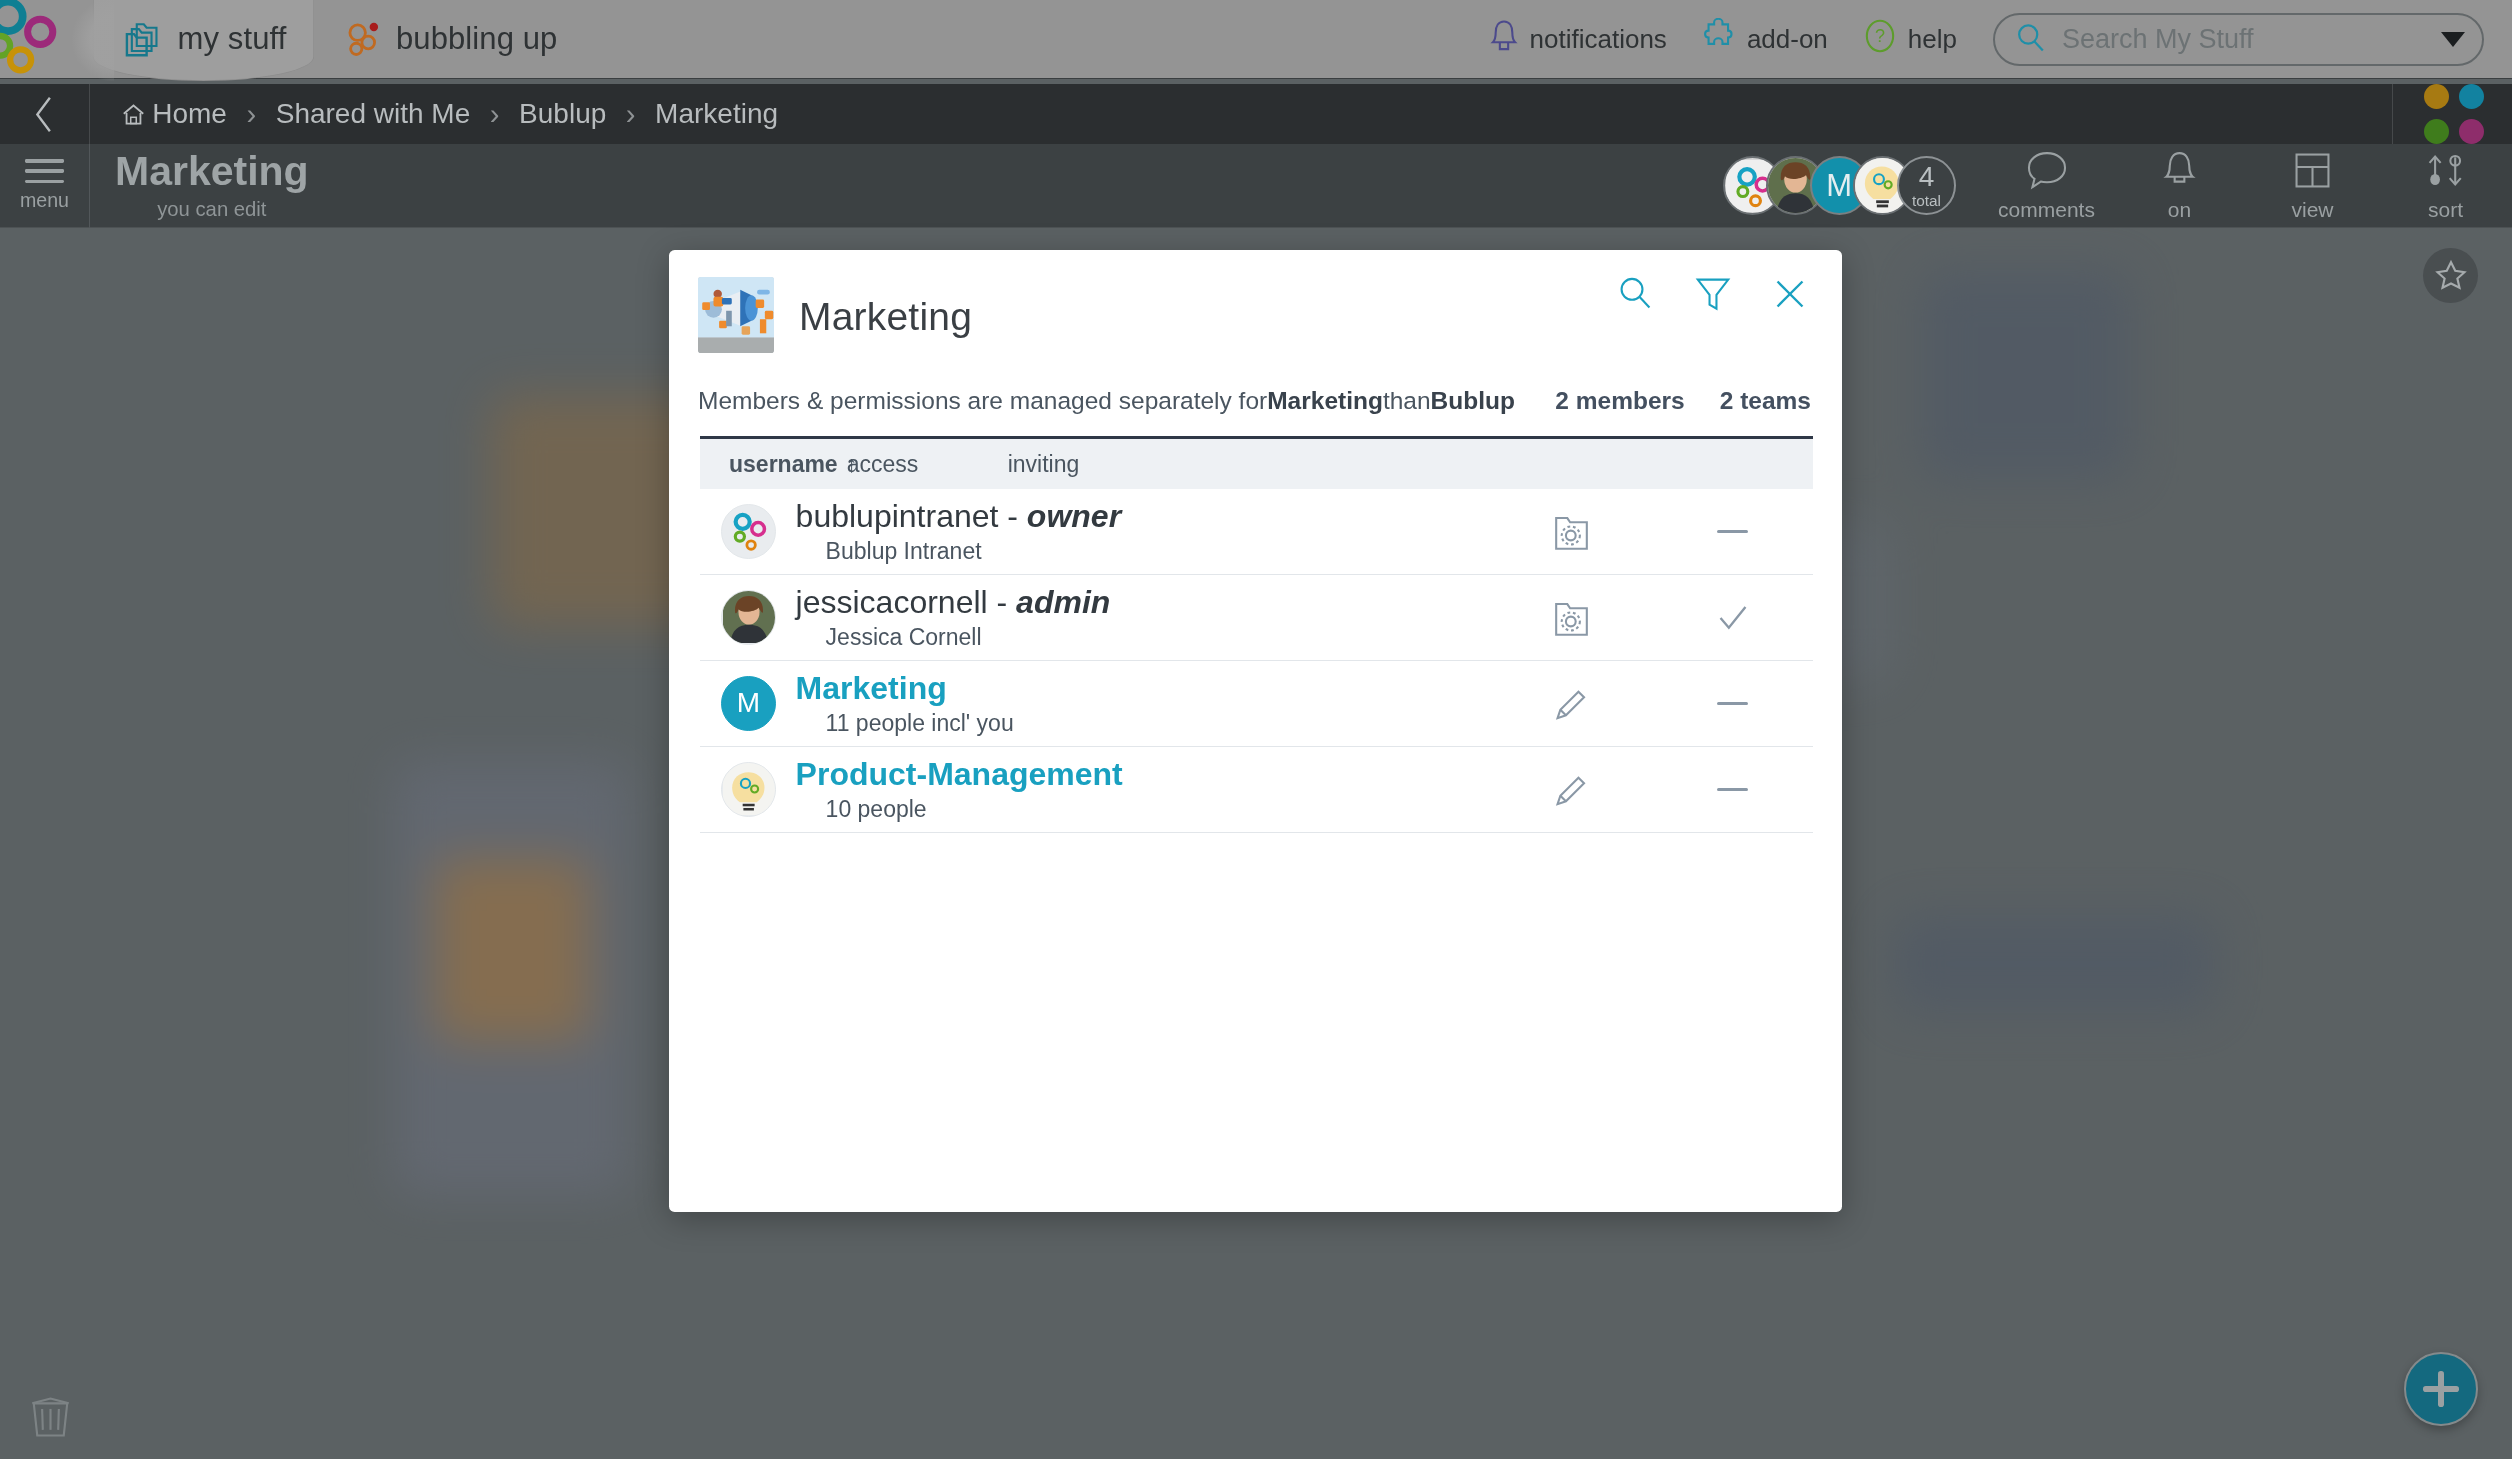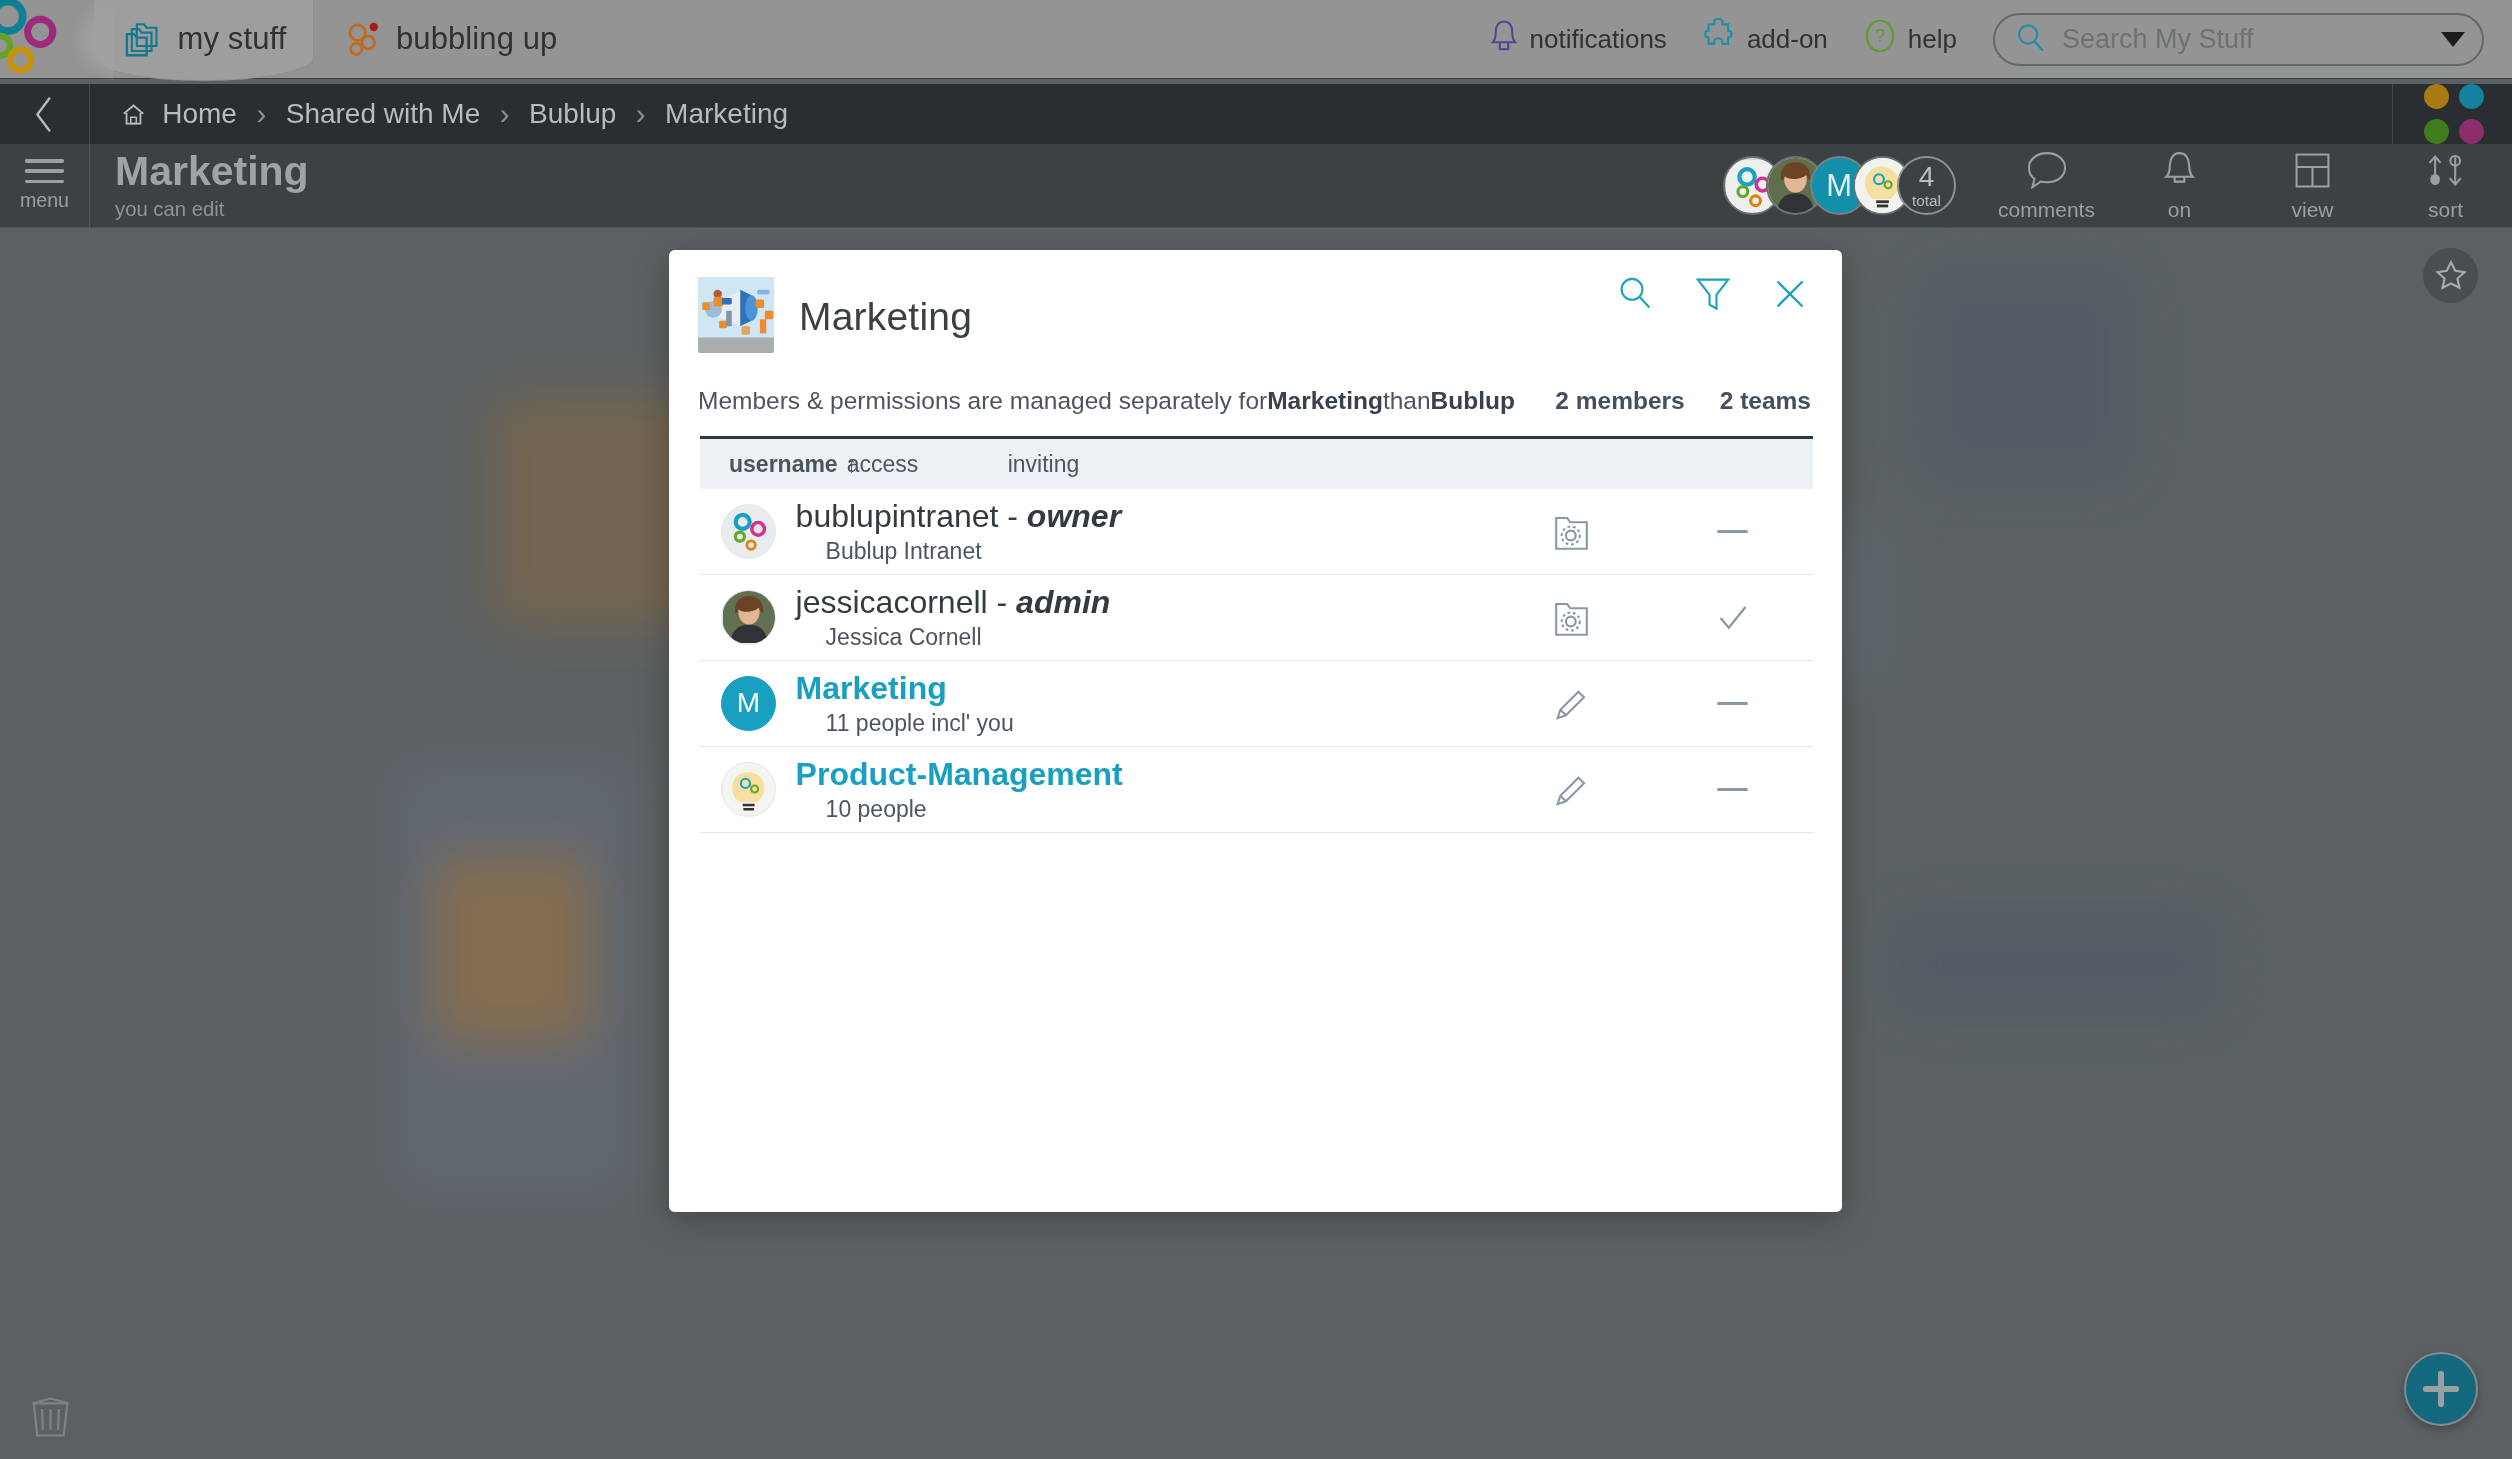--- a/index.html
+++ b/index.html
@@ -73,37 +73,38 @@
   .crumbbar {
     position:absolute; left:0; top:84px; width:2512px; height:60px;
     background:#2b2e30; display:flex; align-items:center;
   }
   .crumb-back {
     width:90px; height:60px; display:flex; align-items:center; justify-content:center;
     border-right:1.4px solid #46494b;
   }
   .crumbs { display:flex; align-items:center; gap:0; padding-left:27px; }
   .crumb {
-    color:#b8bcbe; font-size:28px; display:flex; align-items:center; gap:16px;
+    color:#b8bcbe; font-size:28px; display:flex; align-items:center; gap:6px;
     padding: 0 4.2px; white-space:nowrap;
   }
   .crumb-sep { color:#8e9294; font-size:29px; font-weight:300; padding:0 15.4px; }
   .crumb-spacer{ flex:1 1 auto; }
   .dotgrid {
     display:grid; grid-template-columns: repeat(2, 25px); grid-gap: 9.8px;
     margin-right: 28px; border-left:1.4px solid #46494b; padding-left:31px; height:60px;
     align-content:center;
   }
   .dotgrid i { display:block; width:25px; height:25px; border-radius:50%; }
 
   
   .sectionbar {
     position:absolute; left:0; top:144px; width:2512px; height:84px;
     background:#3c4143; display:flex; align-items:center;
     border-bottom: 1.4px solid #4d5254;
+    text-align: center;
   }
   .menu-btn {
     width:90px; height:84px; display:flex; flex-direction:column;
     align-items:center; justify-content:center; gap:5.6px;
     border-right:1.4px solid #52575a;
   }
   .burger { width:39px; height:24px; display:flex; flex-direction:column; justify-content:space-between; }
   .burger i { display:block; height:3.5px; background:#9aa0a2; border-radius:1.4px; }
   .menu-label{ color:#9aa0a2; font-size:19.6px; }
 

